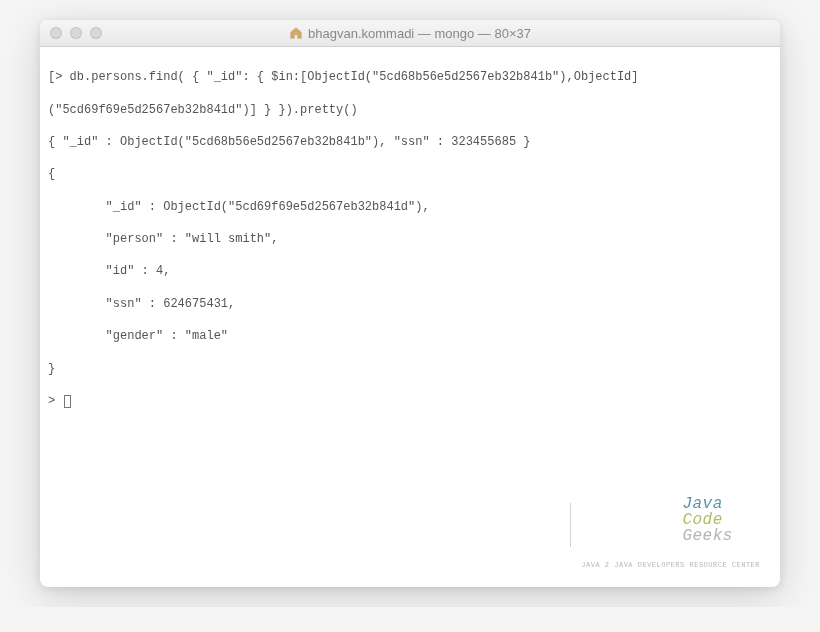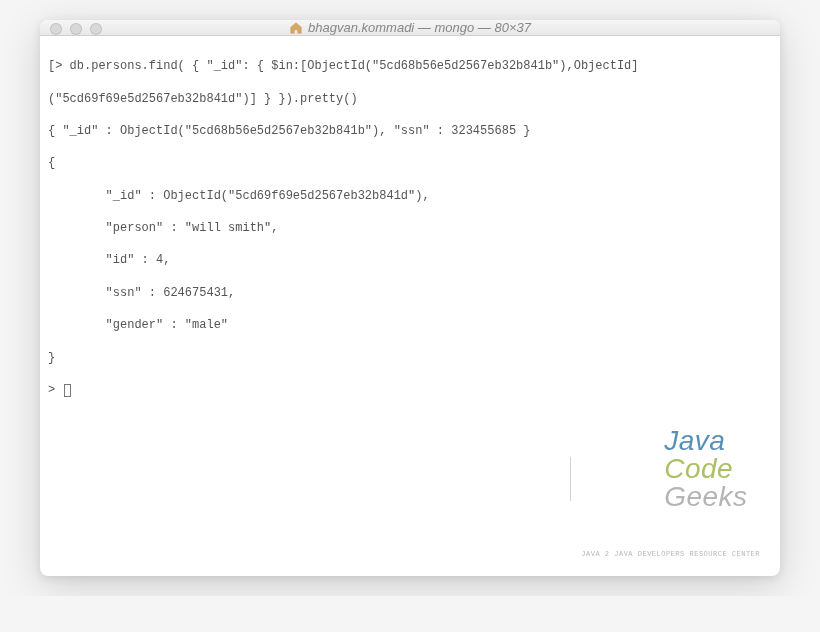--- a/index.html
+++ b/index.html
@@ -17,28 +17,27 @@
     }
     .window {
       width: 740px;
       background: #ffffff;
       border-radius: 8px;
       box-shadow: 0 10px 40px rgba(0,0,0,0.15), 0 2px 10px rgba(0,0,0,0.1);
       overflow: hidden;
       position: relative;
     }
     .titlebar {
-      height: 16px;
+      height: 27px;
       background: linear-gradient(to bottom, #f6f6f6, #e8e8e8);
       border-bottom: 1px solid #d0d0d0;
       display: flex;
-      align-items: flex-end;
+      align-items: center;
       padding: 0 10px;
       position: relative;
-      font-style: italic;
     }
     .traffic-lights {
       display: flex;
       gap: 8px;
     }
     .traffic-light {
       width: 12px;
       height: 12px;
       border-radius: 50%;
       background: #d8d8d8;
@@ -98,33 +97,33 @@
     .watermark-logo {
       width: 48px;
       height: 48px;
     }
     .watermark-text {
       display: flex;
       flex-direction: column;
       line-height: 1;
     }
     .watermark-title {
-      font-family: Liberation Sans, sans-serif;
-      font-size: 28px;
+      font-family: Liberation Mono, monospace;
+      font-size: 16px;
       font-style: italic;
       letter-spacing: 0.5px;
     }
     .wm-j { color: #3a7fa8; }
     .wm-c { color: #9eb54a; }
     .wm-g { color: #a8a8a8; }
     .watermark-sub {
       font-size: 7px;
       color: #aaa;
       letter-spacing: 0.5px;
-      margin-top: 12px;
+      margin-top: 2px;
       text-transform: uppercase;
     }
     .divider {
       width: 1px;
       height: 44px;
       background: #ccc;
     }
   </style>
 </head>
 <body>

